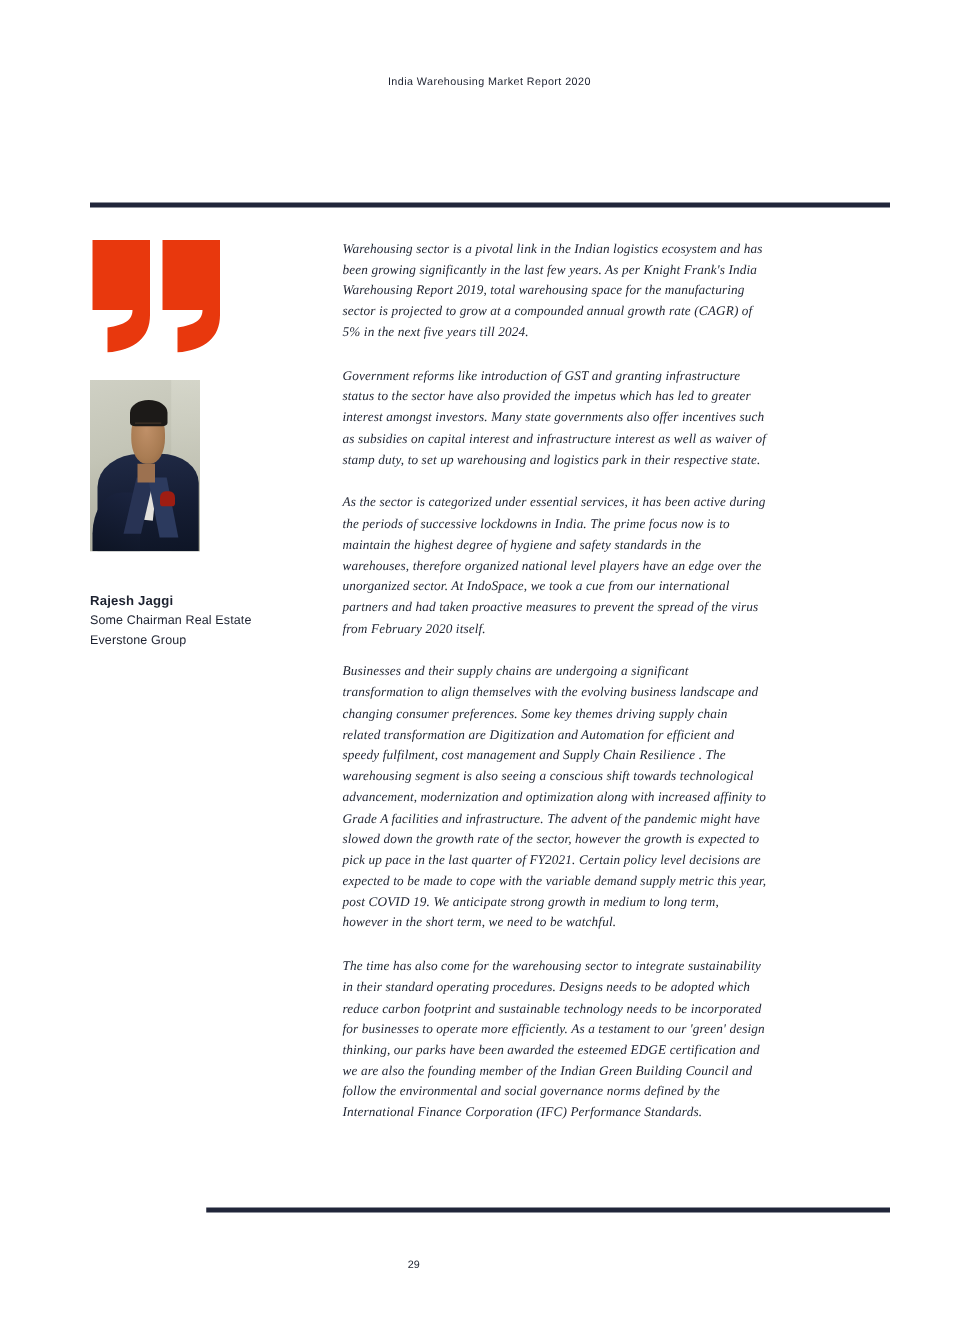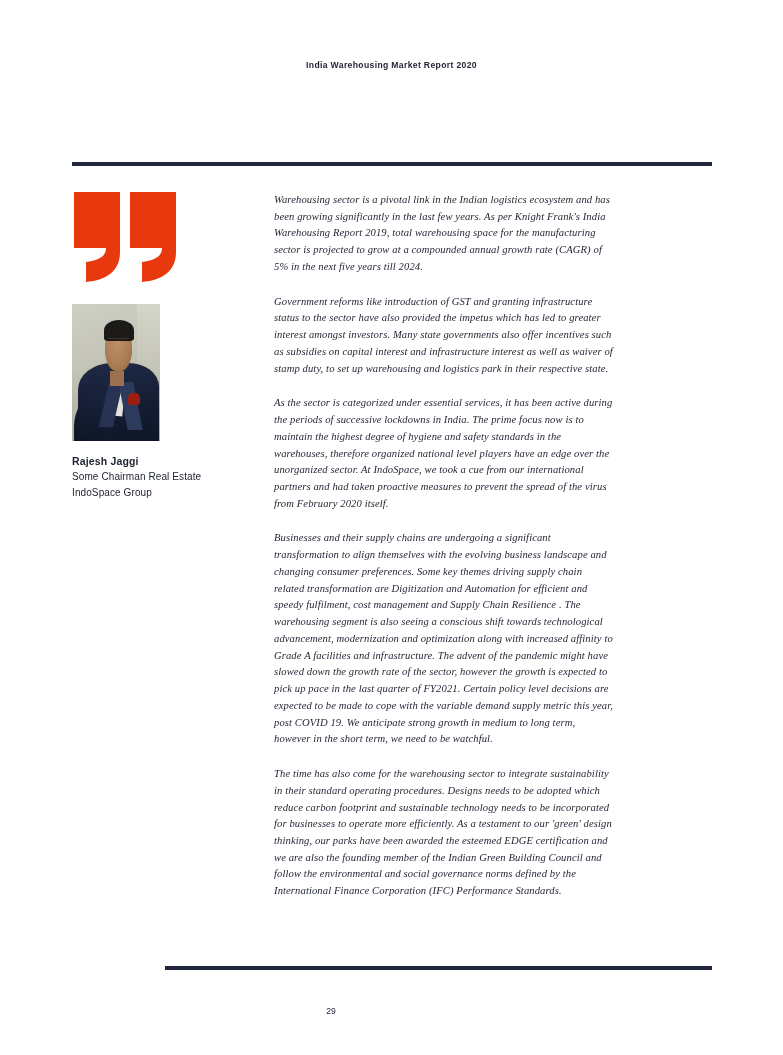--- a/index.html
+++ b/index.html
@@ -19,21 +19,21 @@
   .page-header {
     position: absolute;
     top: 60px;
     left: 0;
     width: 783px;
     text-align: center;
     font-family: "Liberation Sans", sans-serif;
     font-size: 8.6px;
     letter-spacing: 0.35px;
     color: #1d2230;
-    font-weight: 700;
+    font-weight: 400;
   }
 
   
   .rule-top {
     position: absolute;
     left: 72px;
     top: 162px;
     width: 640px;
     height: 4px;
     background: #21263a;
@@ -166,21 +166,21 @@
     position: absolute;
     left: 41%;
     top: 25%;
     width: 24%;
     height: 4%;
     border-top: 1.3px solid #4a3a2c;
     opacity: .8;
   }
 
   .byline {
-    margin-top: 12px;
+    margin-top: 32px;
     font-family: "Liberation Sans", sans-serif;
     color: #1d2230;
     line-height: 1.55;
   }
   .byline .name {
     font-size: 10.5px;
     font-weight: 700;
     letter-spacing: .15px;
   }
   .byline .role,
@@ -248,21 +248,21 @@
     <div class="p-pocket"></div>
     <div class="p-neck"></div>
     <div class="p-head"></div>
     <div class="p-hair"></div>
     <div class="p-glass"></div>
   </div>
 
   <div class="byline">
     <div class="name">Rajesh Jaggi</div>
     <div class="role">Some Chairman   Real Estate</div>
-    <div class="org">IndoSpace Group</div>
+    <div class="org">Everstone Group</div>
   </div>
 
 </div>
 
 <div class="body-col">
   <p>Warehousing sector is a pivotal link in the Indian logistics ecosystem and has been growing significantly in the last few years. As per Knight Frank's India Warehousing Report 2019, total warehousing space for the manufacturing sector is projected to grow at a compounded annual growth rate (CAGR) of 5% in the next five years till 2024.</p>
   <p>Government reforms like introduction of GST and granting infrastructure status to the sector have also provided the impetus which has led to greater interest amongst investors. Many state governments also offer incentives such as subsidies on capital interest and infrastructure interest as well as waiver of stamp duty, to set up warehousing and logistics park in their respective state.</p>
   <p>As the sector is categorized under essential services, it has been active during the periods of successive lockdowns in India. The prime focus now is to maintain the highest degree of hygiene and safety standards in the warehouses, therefore organized national level players have an edge over the unorganized sector. At IndoSpace, we took a cue from our international partners and had taken proactive measures to prevent the spread of the virus from February 2020 itself.</p>
   <p>Businesses and their supply chains are undergoing a significant transformation to align themselves with the evolving business landscape and changing consumer preferences. Some key themes driving supply chain related transformation are   Digitization and Automation for efficient and speedy fulfilment, cost management and Supply Chain Resilience . The warehousing segment is also seeing a conscious shift towards technological advancement, modernization and optimization along with increased affinity to Grade A facilities and infrastructure. The advent of the pandemic might have slowed down the growth rate of the sector, however the growth is expected to pick up pace in the last quarter of FY2021. Certain policy level decisions are expected to be made to cope with the variable demand supply metric this year, post COVID 19. We anticipate strong growth in medium to long term, however in the short term, we need to be watchful.</p>
   <p>The time has also come for the warehousing sector to integrate sustainability in their standard operating procedures. Designs needs to be adopted which reduce carbon footprint and sustainable technology needs to be incorporated for businesses to operate more efficiently. As a testament to our 'green' design thinking, our parks have been awarded the esteemed EDGE certification and we are also the founding member of the Indian Green Building Council and follow the environmental and social governance norms defined by the International Finance Corporation (IFC) Performance Standards.</p>

